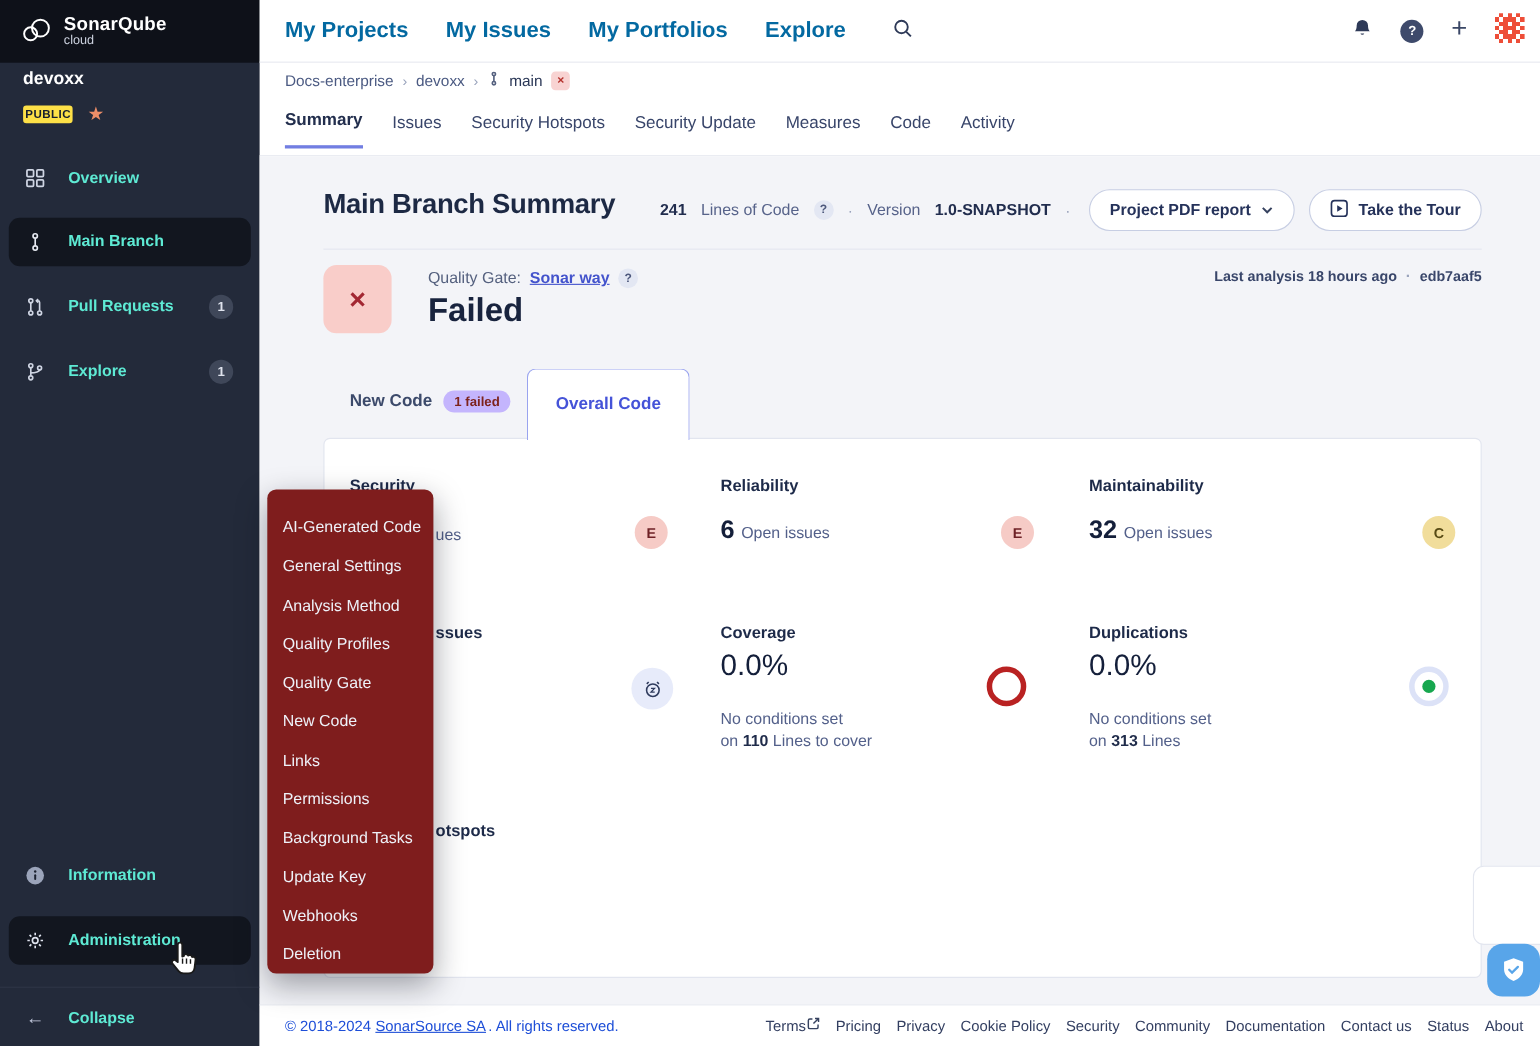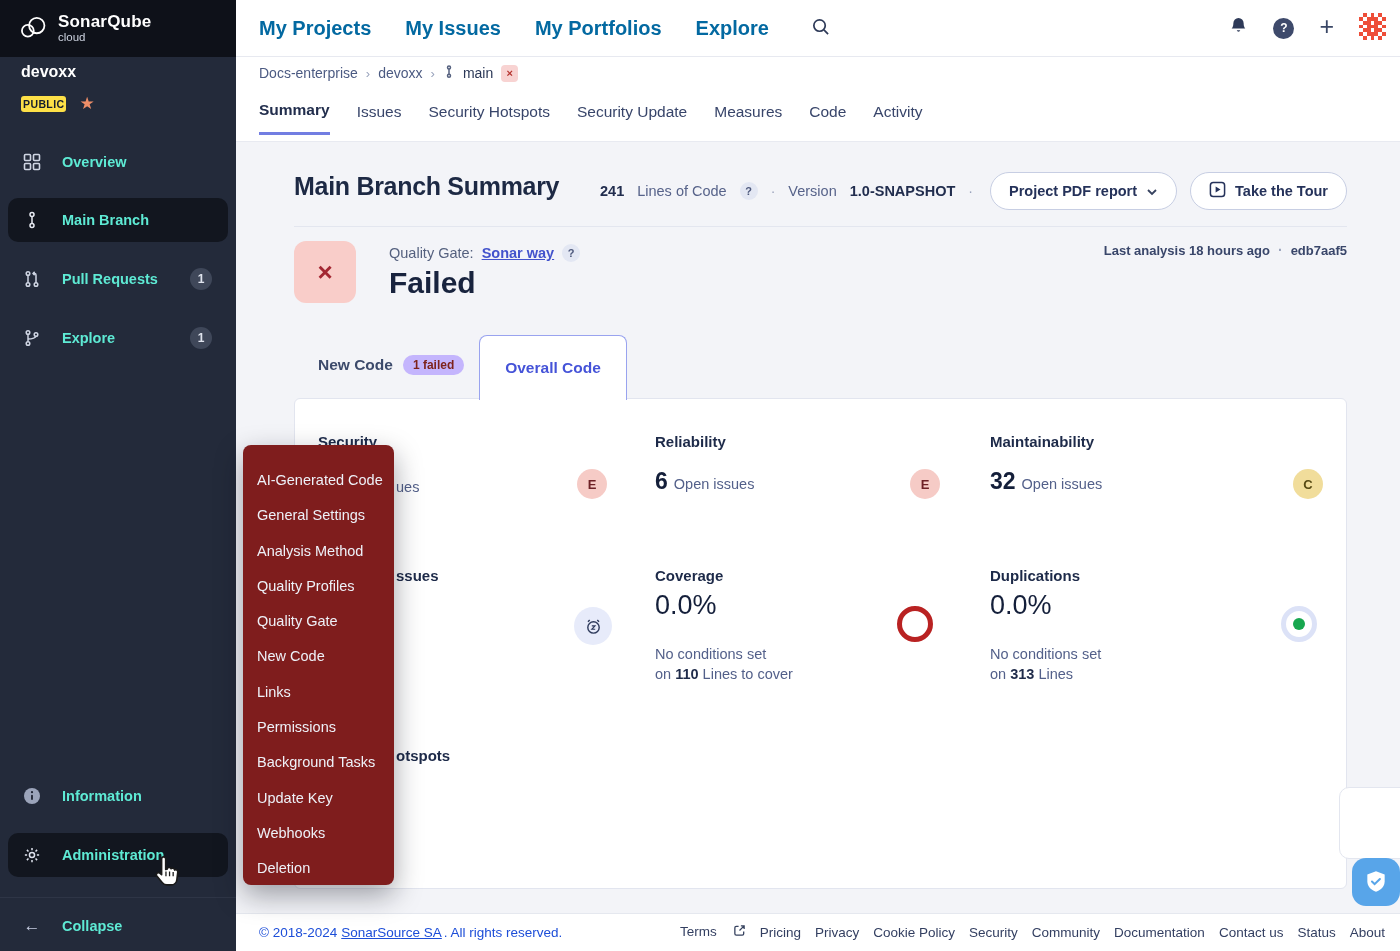--- a/index.html
+++ b/index.html
@@ -89,21 +89,21 @@
 
   
   .admin-menu{left:243px;top:445px;width:151px;height:440px;background:#7f1d1d;border-radius:8px;box-shadow:0 10px 28px rgba(10,14,25,.38);z-index:10;box-sizing:border-box;padding:18px 0}
   .menu-item{height:35.3px;line-height:35.3px;padding-left:14px;color:#eef1f8;font-size:14.5px;font-weight:500;cursor:pointer;white-space:nowrap}
 
   
   .footer{left:236px;top:913px;width:1164px;height:38px;background:#fff;border-top:1px solid #e5e8ef;box-sizing:border-box}
   .footer-left{left:259px;top:913px;height:38px;gap:4px;font-size:13.5px;color:#1d4ed8}
   .footer-src{text-decoration:underline;cursor:pointer}
   .footer-links{right:15px;top:913px;height:38px;gap:14px;font-size:13.5px;color:#333f61}
-  .flink{cursor:pointer;display:flex;align-items:flex-start;gap:16px}
+  .flink{cursor:pointer;display:flex;align-items:center;gap:0}
 
   
   .widget-corner{left:1339px;top:787px;width:75px;height:70px;background:#fff;border:1px solid #e3e6ef;border-radius:10px;z-index:4}
   .shield-badge{left:1352px;top:858px;width:48px;height:48px;border-radius:14px;background:#58a5e9;display:flex;align-items:center;justify-content:center;z-index:5;cursor:pointer}
   .cursor-overlay{left:152px;top:855px;z-index:20;pointer-events:none}
 </style>
 </head>
 <body>
 
 <div id="app">

